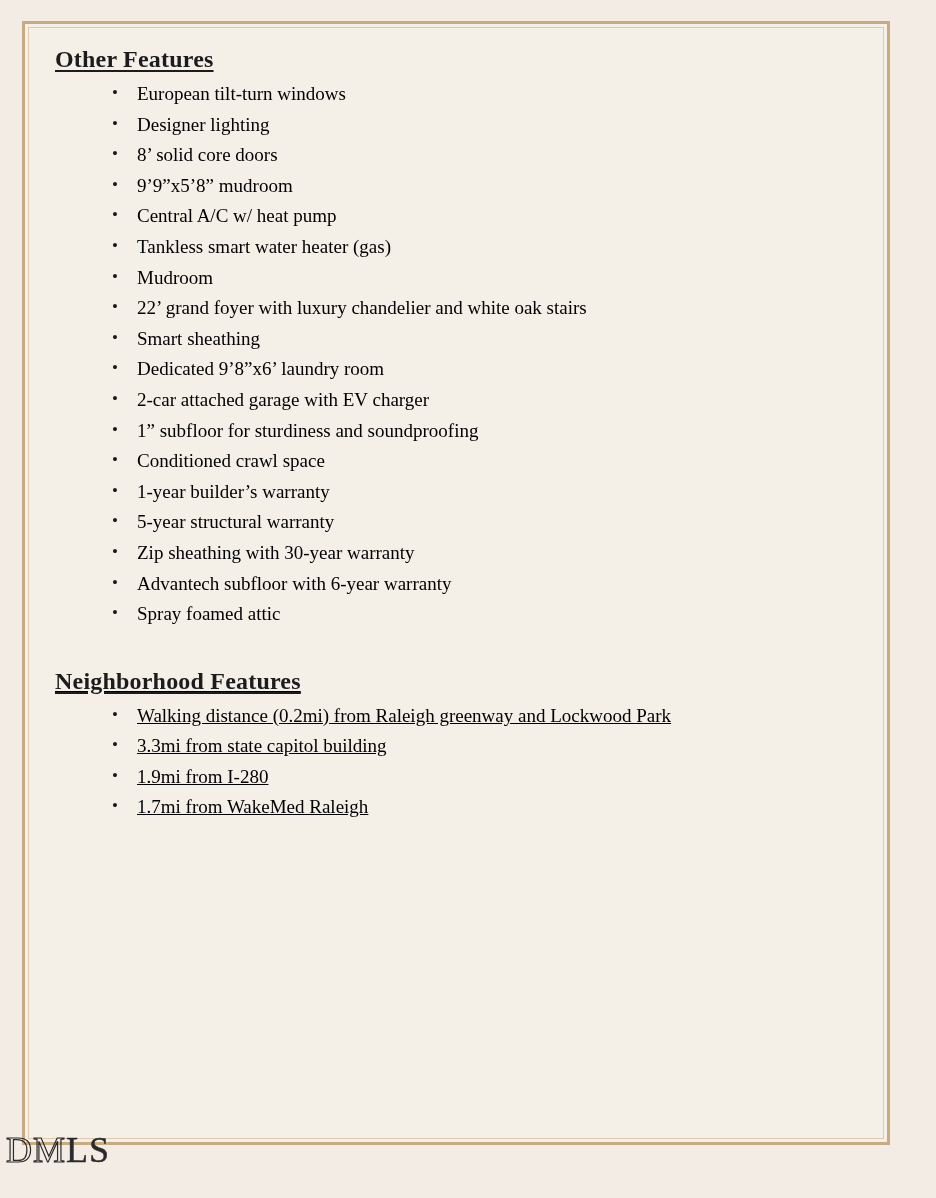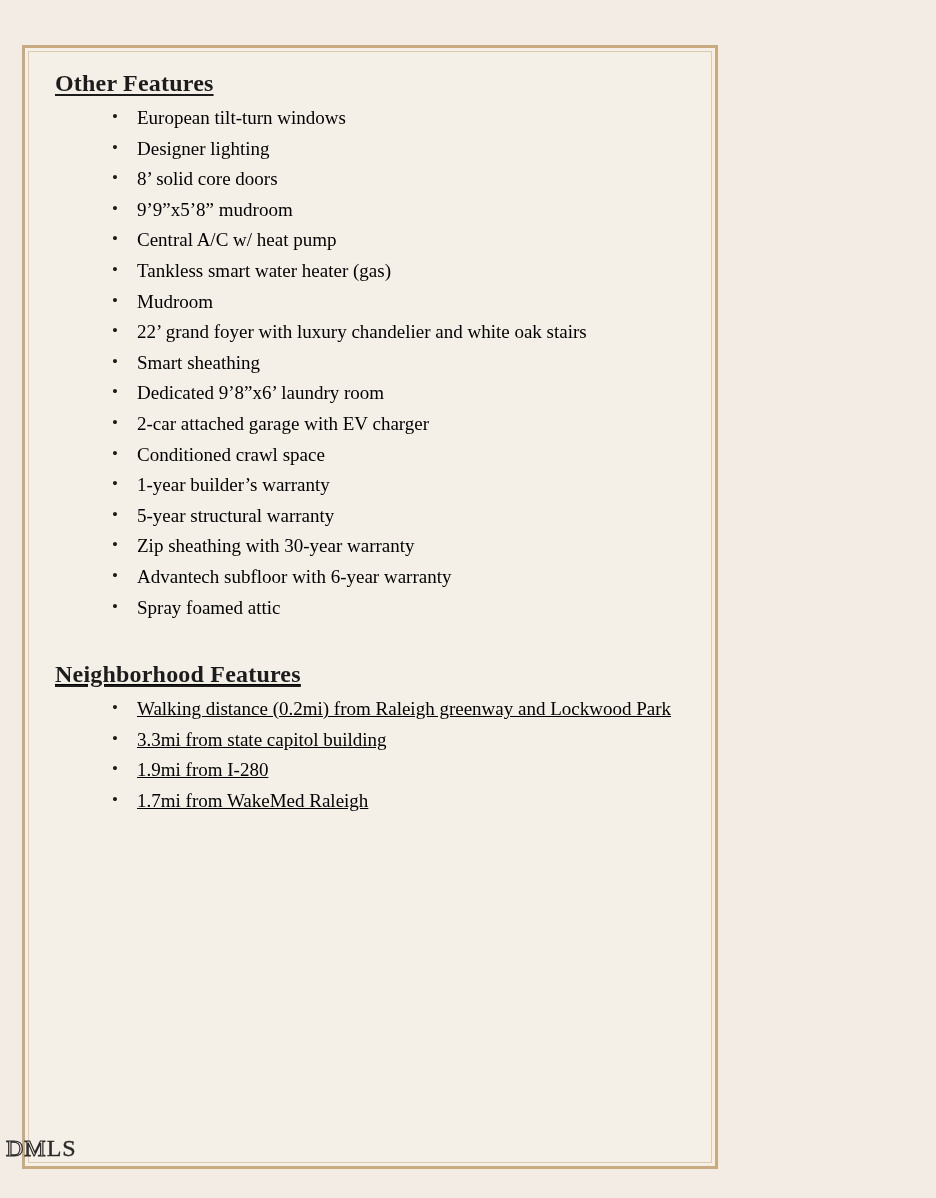--- a/index.html
+++ b/index.html
@@ -10,22 +10,22 @@
     width: 936px;
     height: 1198px;
     background: #f2ece4;
     font-family: "Liberation Serif", serif;
     position: relative;
     overflow: hidden;
   }
   .page-frame {
     position: absolute;
     left: 22px;
-    top: 45px;
-    width: 696px;
+    top: 21px;
+    width: 868px;
     height: 1124px;
     border: 3px solid #c9ab81;
     background: #f4efe7;
     box-sizing: border-box;
   }
   .page-inner {
     position: absolute;
     left: 3px;
     top: 3px;
     right: 3px;
@@ -70,23 +70,23 @@
     content: "\2022";
     position: absolute;
     left: 57px;
     top: -1px;
     font-size: 17px;
     color: #1c1c1c;
   }
   .logo {
     position: absolute;
     left: 6px;
-    bottom: 38px;
+    bottom: 30px;
     font-family: "Liberation Serif", serif;
-    font-size: 24px;
+    font-size: 36px;
     letter-spacing: 1px;
     color: #2a2a2a;
     line-height: 1;
     -webkit-text-stroke: 0.4px #2a2a2a;
   }
   .logo .hollow {
     color: transparent;
     -webkit-text-stroke: 1.2px #2a2a2a;
   }
 </style>
@@ -103,20 +103,21 @@
         <li>Designer lighting</li>
         <li>8’ solid core doors</li>
         <li>9’9”x5’8” mudroom</li>
         <li>Central A/C w/ heat pump</li>
         <li>Tankless smart water heater (gas)</li>
         <li>Mudroom</li>
         <li>22’ grand foyer with luxury chandelier and white oak stairs</li>
         <li>Smart sheathing</li>
         <li>Dedicated 9’8”x6’ laundry room</li>
         <li>2-car attached garage with EV charger</li>
+        <li>1” subfloor for sturdiness and soundproofing</li>
         <li>Conditioned crawl space</li>
         <li>1-year builder’s warranty</li>
         <li>5-year structural warranty</li>
         <li>Zip sheathing with 30-year warranty</li>
         <li>Advantech subfloor with 6-year warranty</li>
         <li>Spray foamed attic</li>
       </ul>
     </div>
 
     <div class="section second">

